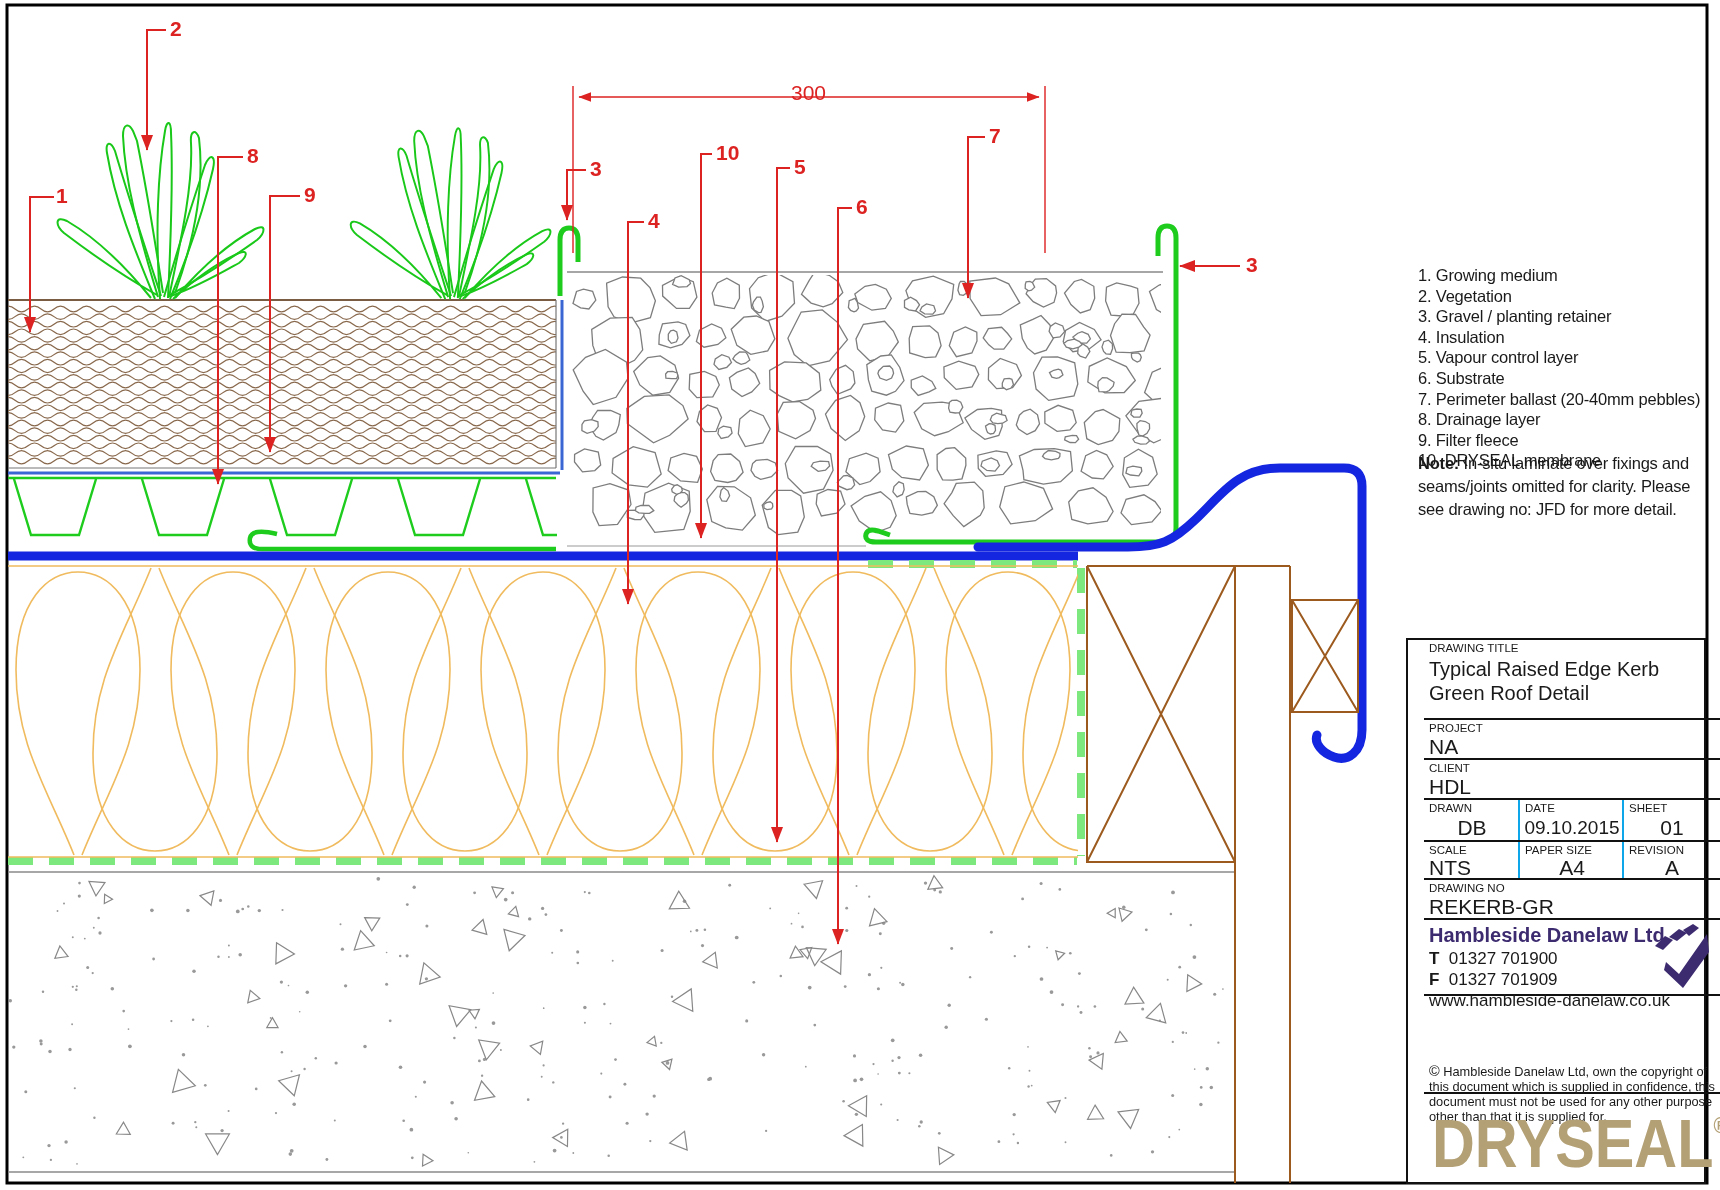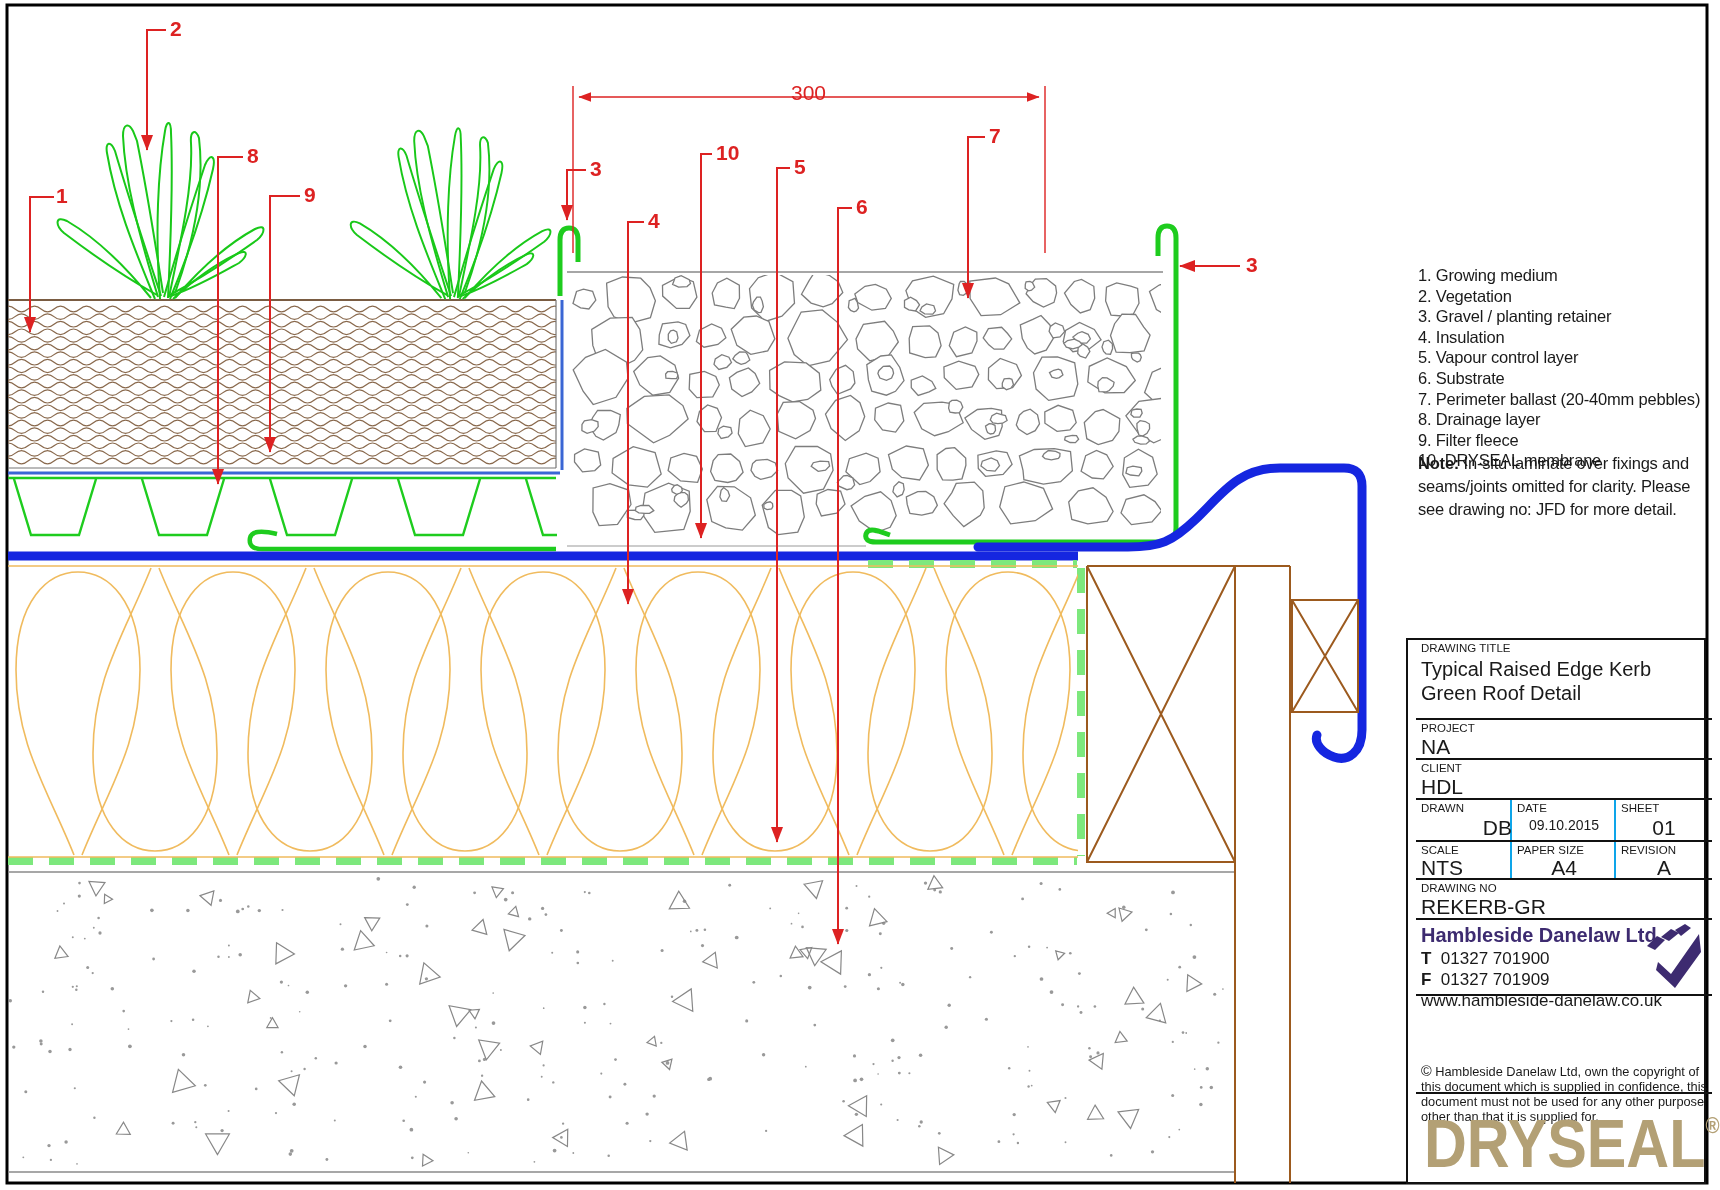--- a/index.html
+++ b/index.html
@@ -5,21 +5,21 @@
   html,body{margin:0;padding:0;background:#fff;}
   .sheet{position:relative;width:1720px;height:1190px;background:#fff;overflow:hidden;
          font-family:"Liberation Sans",sans-serif;color:#1a1a1a;}
   svg.cad{position:absolute;left:0;top:0;}
   .co{position:absolute;color:var(--callout_red);font-size:21px;font-weight:700;line-height:1;}
   .dim{position:absolute;color:var(--callout_red);font-size:21px;font-weight:400;line-height:1;}
   .legend{position:absolute;left:1418px;top:238px;width:292px;font-size:16.5px;line-height:20.6px;letter-spacing:-0.2px;margin-top:27px;}
   .note{position:absolute;left:1418px;top:452px;width:292px;font-size:16.5px;line-height:23px;letter-spacing:-0.2px;}
   .note b{font-weight:700;}
   .tb{position:absolute;left:1406px;top:638px;width:300px;height:546px;border:2px solid #111;box-sizing:border-box;background:#fff;}
-  .tb .row{position:absolute;left:8px;width:100%;box-sizing:border-box;border-bottom:2px solid #111;padding-left:48px;}
+  .tb .row{position:absolute;left:16px;width:100%;box-sizing:border-box;border-bottom:2px solid #111;padding-left:48px;}
   .lbl{position:absolute;left:5px;top:2px;font-size:11.5px;letter-spacing:0;}
   .val{position:absolute;font-size:21px;}
   .cell{position:absolute;top:0;height:100%;box-sizing:border-box;border-right:2px solid #0ea5e9;}
   .title-line{font-size:20px;line-height:24px;}
   .company-name{position:absolute;left:5px;top:4px;font-size:20px;font-weight:700;color:var(--company_purple);}
   .tf{position:absolute;left:5px;font-size:17px;}
   .tf b{font-weight:700;}
   .web{position:absolute;left:5px;font-size:17px;}
   .gen-notes{position:absolute;left:5px;top:3px;font-size:13.2px;line-height:15.5px;}
   .copy{position:absolute;left:5px;top:52px;width:286px;font-size:12.8px;line-height:15px;}
@@ -634,25 +634,25 @@
       <div class="lbl">PROJECT</div>
       <div class="val" style="left:5px;top:15px">NA</div>
     </div>
     <div class="row" style="top:120px;height:40px">
       <div class="lbl">CLIENT</div>
       <div class="val" style="left:5px;top:15px">HDL</div>
     </div>
     <div class="row" style="top:160px;height:42px">
       <div class="cell" style="left:0;width:96px">
         <div class="lbl">DRAWN</div>
-        <div class="val" style="left:0;top:16px;width:96px;text-align:right">DB</div>
+        <div class="val" style="left:0;top:16px;width:96px;text-align:center">DB</div>
       </div>
       <div class="cell" style="left:96px;width:104px">
         <div class="lbl">DATE</div>
-        <div class="val" style="left:0;top:17px;width:104px;text-align:center;font-size:14px">09.10.2015</div>
+        <div class="val" style="left:0;top:17px;width:104px;text-align:center;font-size:19px">09.10.2015</div>
       </div>
       <div class="cell" style="left:200px;width:96px;border-right:none">
         <div class="lbl">SHEET</div>
         <div class="val" style="left:0;top:16px;width:96px;text-align:center">01</div>
       </div>
     </div>
     <div class="row" style="top:202px;height:38px">
       <div class="cell" style="left:0;width:96px">
         <div class="lbl">SCALE</div>
         <div class="val" style="left:5px;top:14px">NTS</div>

